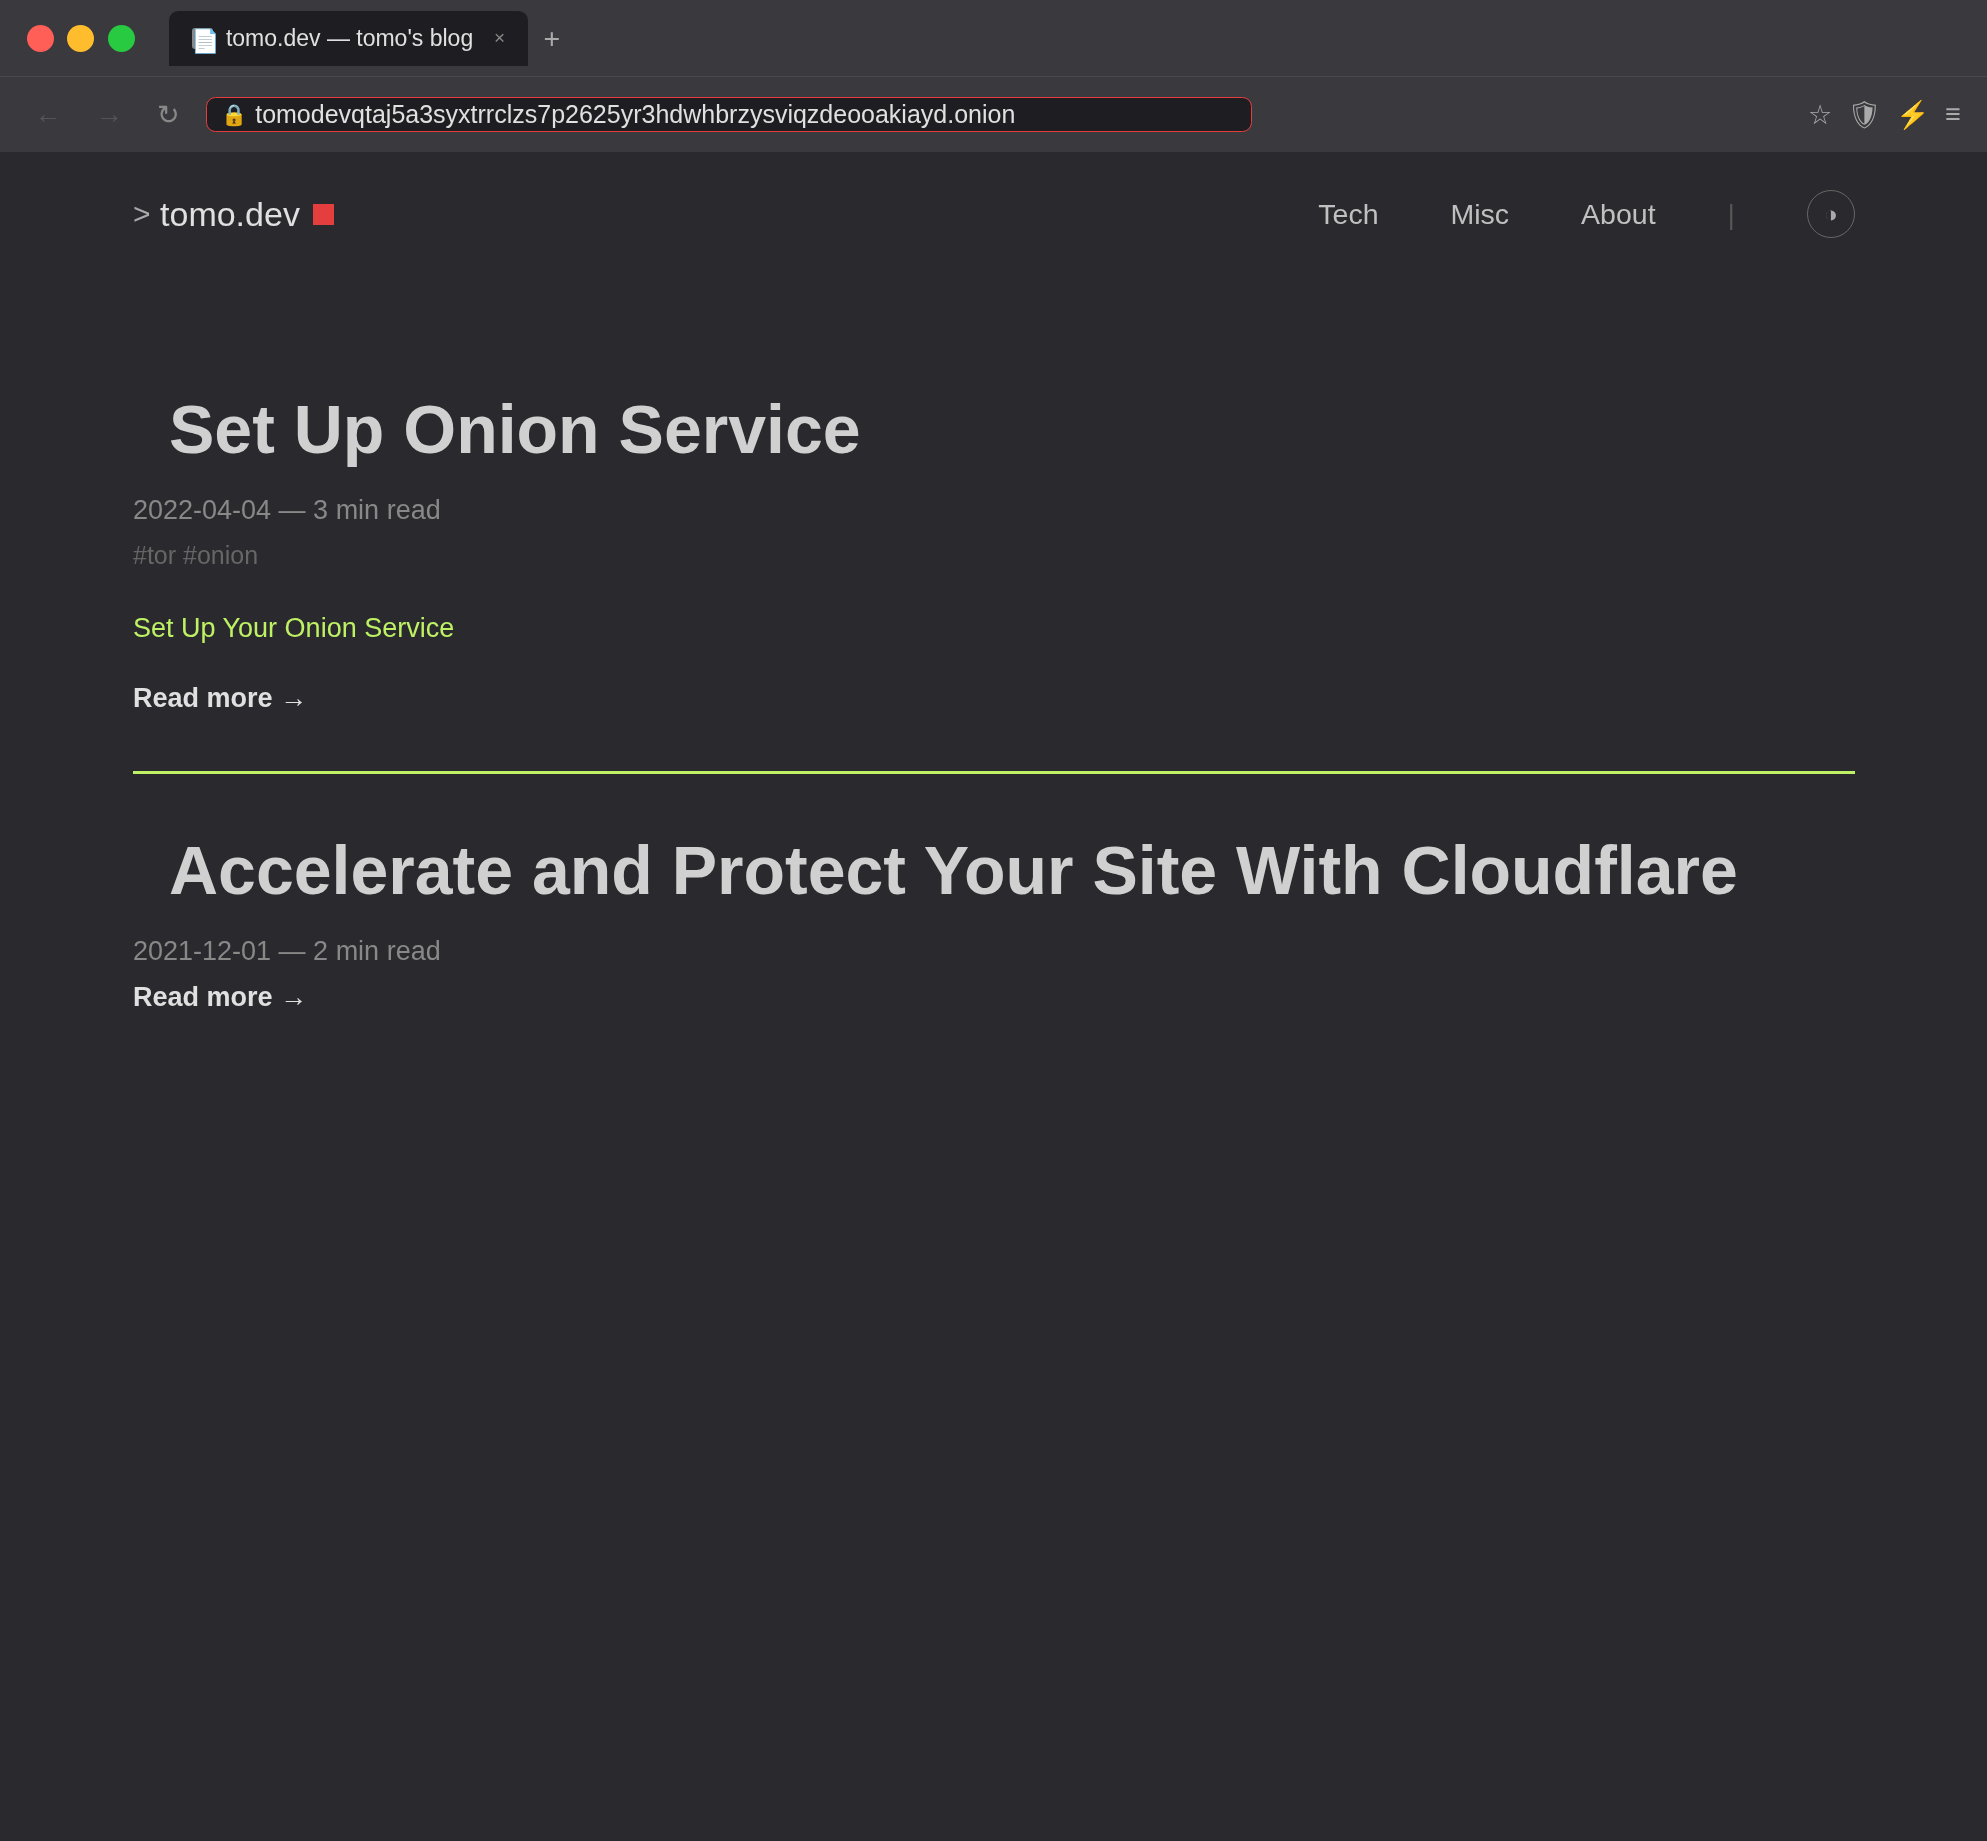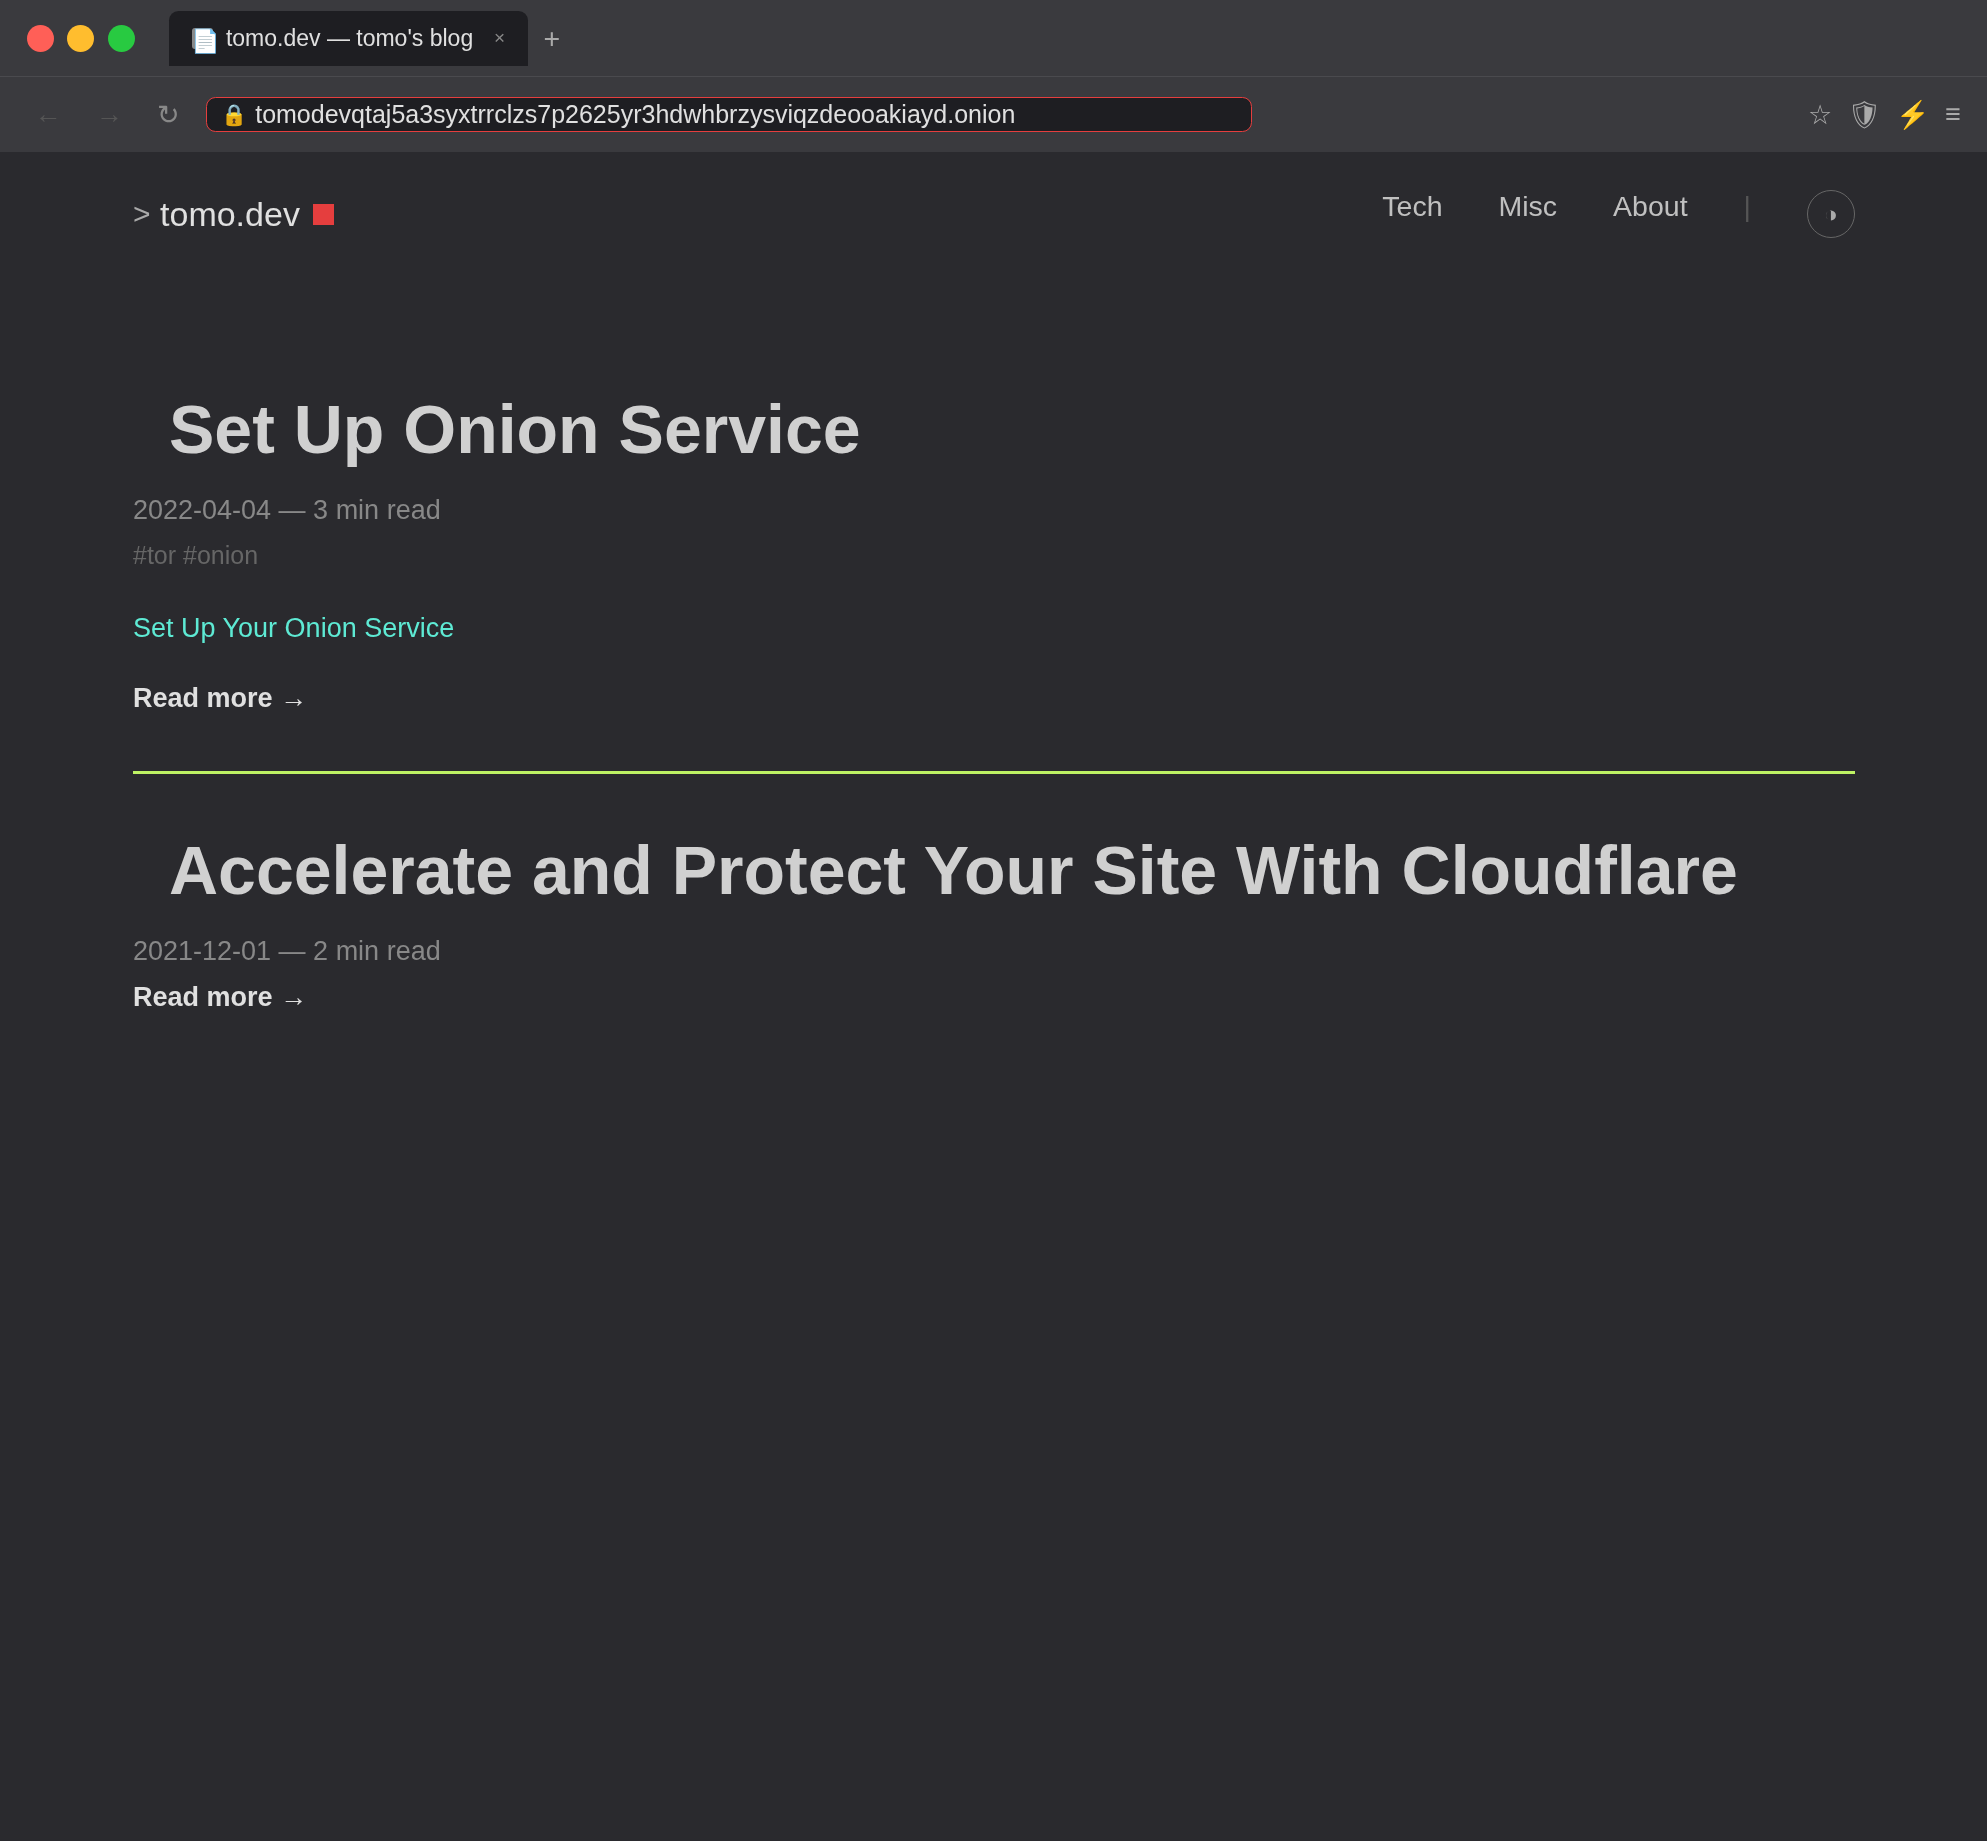--- a/index.html
+++ b/index.html
@@ -197,22 +197,22 @@
       width: 21px;
       height: 21px;
       background: #e53e3e;
       display: inline-block;
       margin-left: 3.8px;
       vertical-align: middle;
     }
 
     .site-nav {
       display: flex;
-      align-items: flex-start;
-      gap: 56px;
+      align-items: center;
+      gap: 72px;
     }
 
     .site-nav-link {
       color: #c0c0c0;
       font-size: 28.5px;
       text-decoration: none;
       cursor: pointer;
     }
 
     .nav-divider {
@@ -263,21 +263,21 @@
       margin-bottom: 15px;
     }
 
     .post-tags {
       color: #666;
       font-size: 25px;
       margin-bottom: 38px;
     }
 
     .post-excerpt {
-      color: #5eead4;
+      color: #bef264;
       font-size: 27px;
       margin-bottom: 34px;
       line-height: 1.5;
     }
 
     .read-more {
       color: #e0e0e0;
       font-size: 27px;
       font-weight: 700;
       text-decoration: none;

